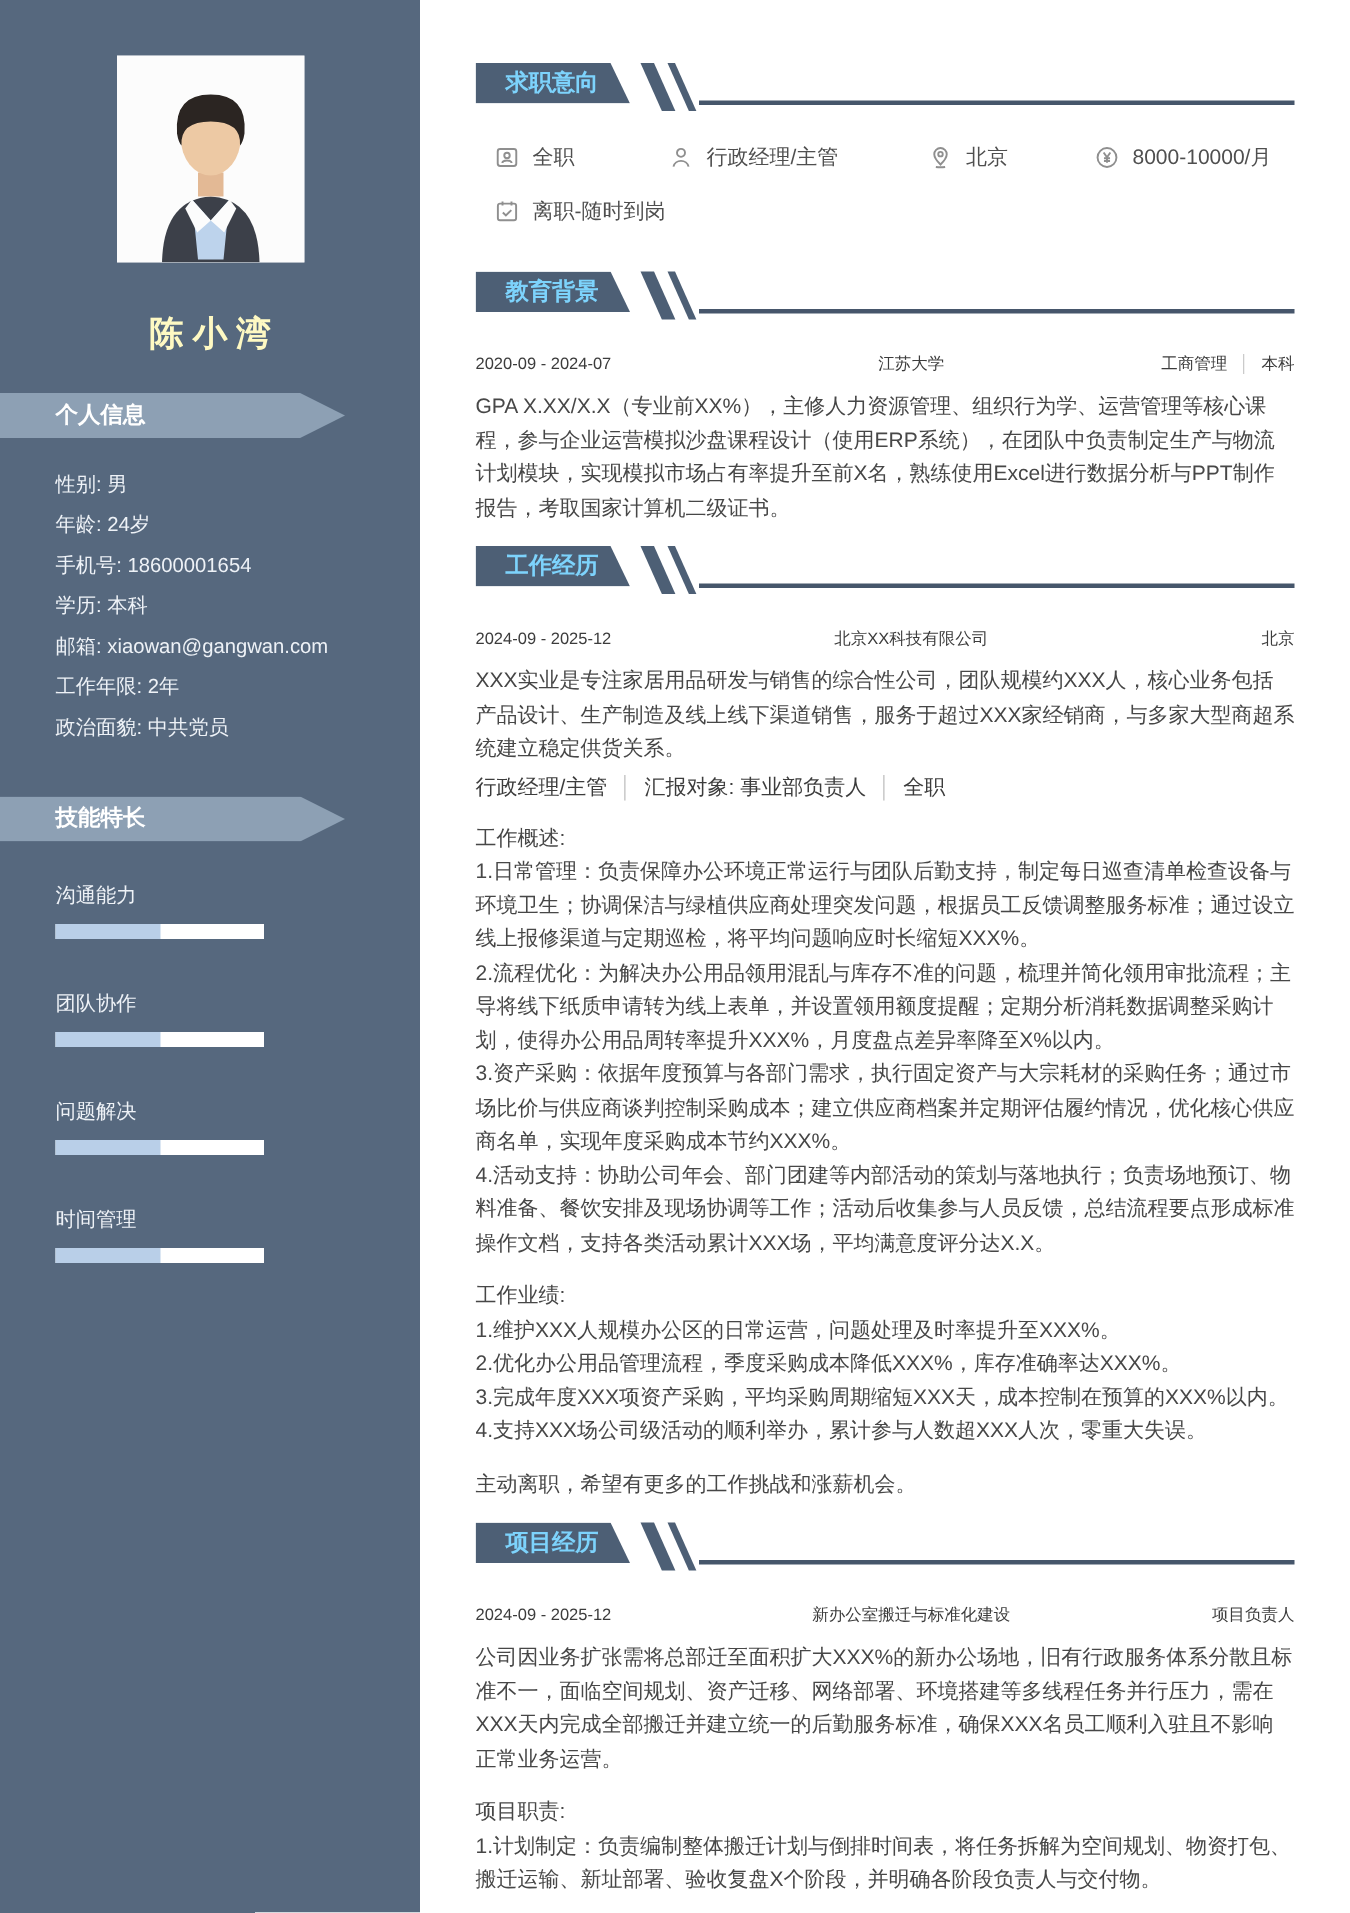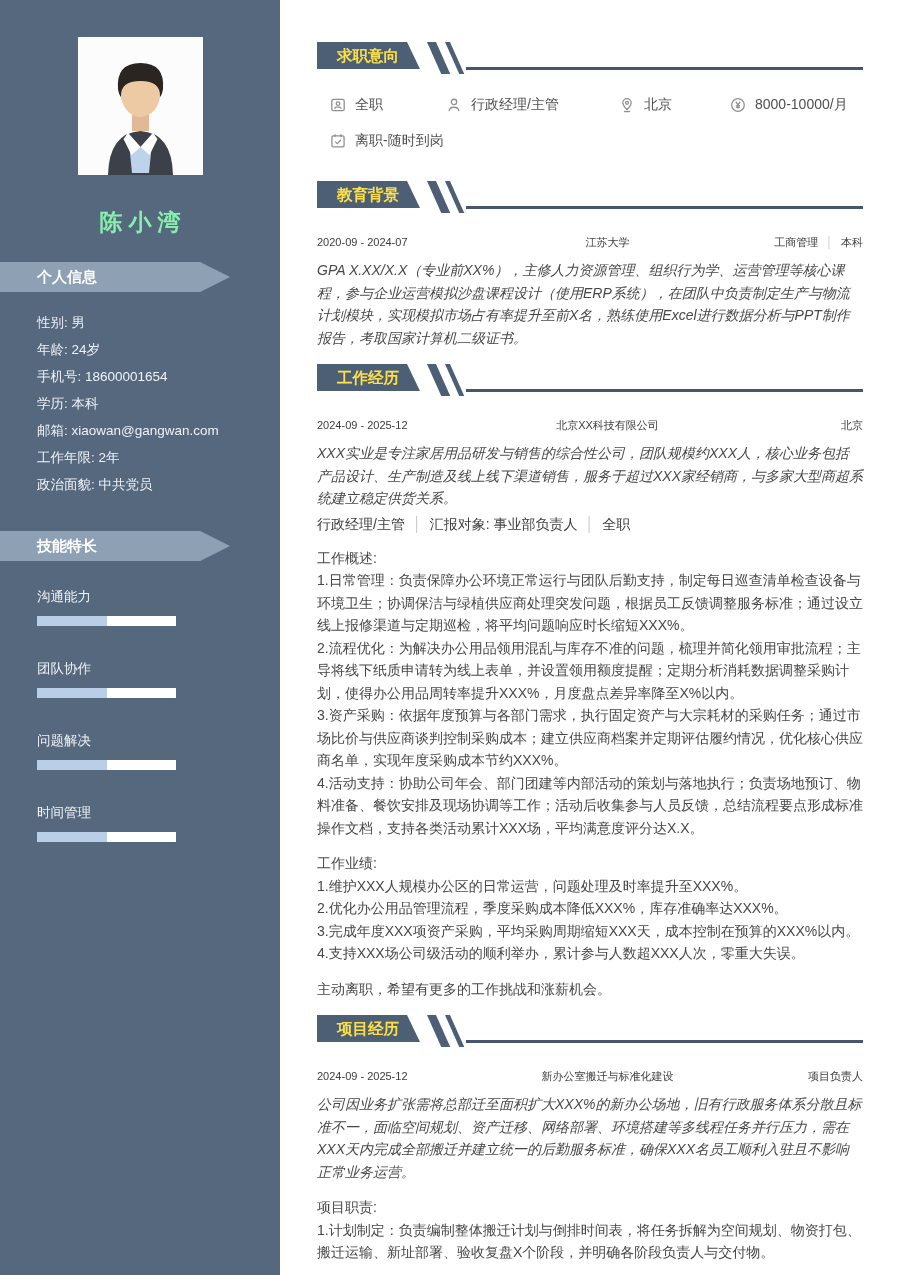--- a/index.html
+++ b/index.html
@@ -20,21 +20,21 @@
   }
   .photo {
     width: 125px; height: 138px;
     margin: 37px auto 0;
     background: #fcfcfc;
     overflow: hidden;
   }
   .name {
     margin-top: 32px;
     text-align: center;
-    color: #86efac;
+    color: #fef9c3;
     font-size: 23px;
     font-weight: bold;
     letter-spacing: 6px;
     padding-left: 6px;
   }
   .side-band {
     margin-top: 24px;
     width: 230px; height: 30px;
     background: #8da0b4;
     color: #ffffff;
@@ -73,21 +73,21 @@
     width: 620px; height: 1275px;
     padding: 42px 37px 0 37px;
     overflow: hidden;
   }
   .sec-head { position: relative; height: 27px; }
   .sec-box {
     position: absolute; left: 0; top: 0;
     width: 103px; height: 27px;
     line-height: 27px;
     background: #4d5f75;
-    color: #fde047;
+    color: #7dd3fc;
     font-size: 15.5px;
     font-weight: bold;
     padding-left: 20px;
     clip-path: polygon(0 0, calc(100% - 13px) 0, 100% 100%, 0 100%);
   }
   .stripe {
     position: absolute; top: 0; height: 32px;
     background: #4d5f75;
     transform: skewX(24deg);
     transform-origin: 0 0;
@@ -119,21 +119,21 @@
   .entry-left { width: 185px; }
   .entry-mid { flex: 1; text-align: center; }
   .entry-right { width: 150px; text-align: right; white-space: nowrap; }
   .sep { color: #c9c9c9; padding: 0 8px; font-weight: normal; }
 
   .para, .block div {
     font-size: 14px;
     line-height: 22.5px;
     color: #474747;
   }
-  .para { margin-top: 9px; font-style: italic; }
+  .para { margin-top: 9px; }
   .block { margin-top: 13px; }
   .meta { margin-top: 6px; font-size: 14px; color: #3c3c3c; }
   .gap-lg { margin-top: 31px; }
   .gap-md { margin-top: 15px; }
 
   .icon { stroke: #8f8f8f; fill: none; stroke-width: 1.2; }
 </style>
 </head>
 <body>
 

